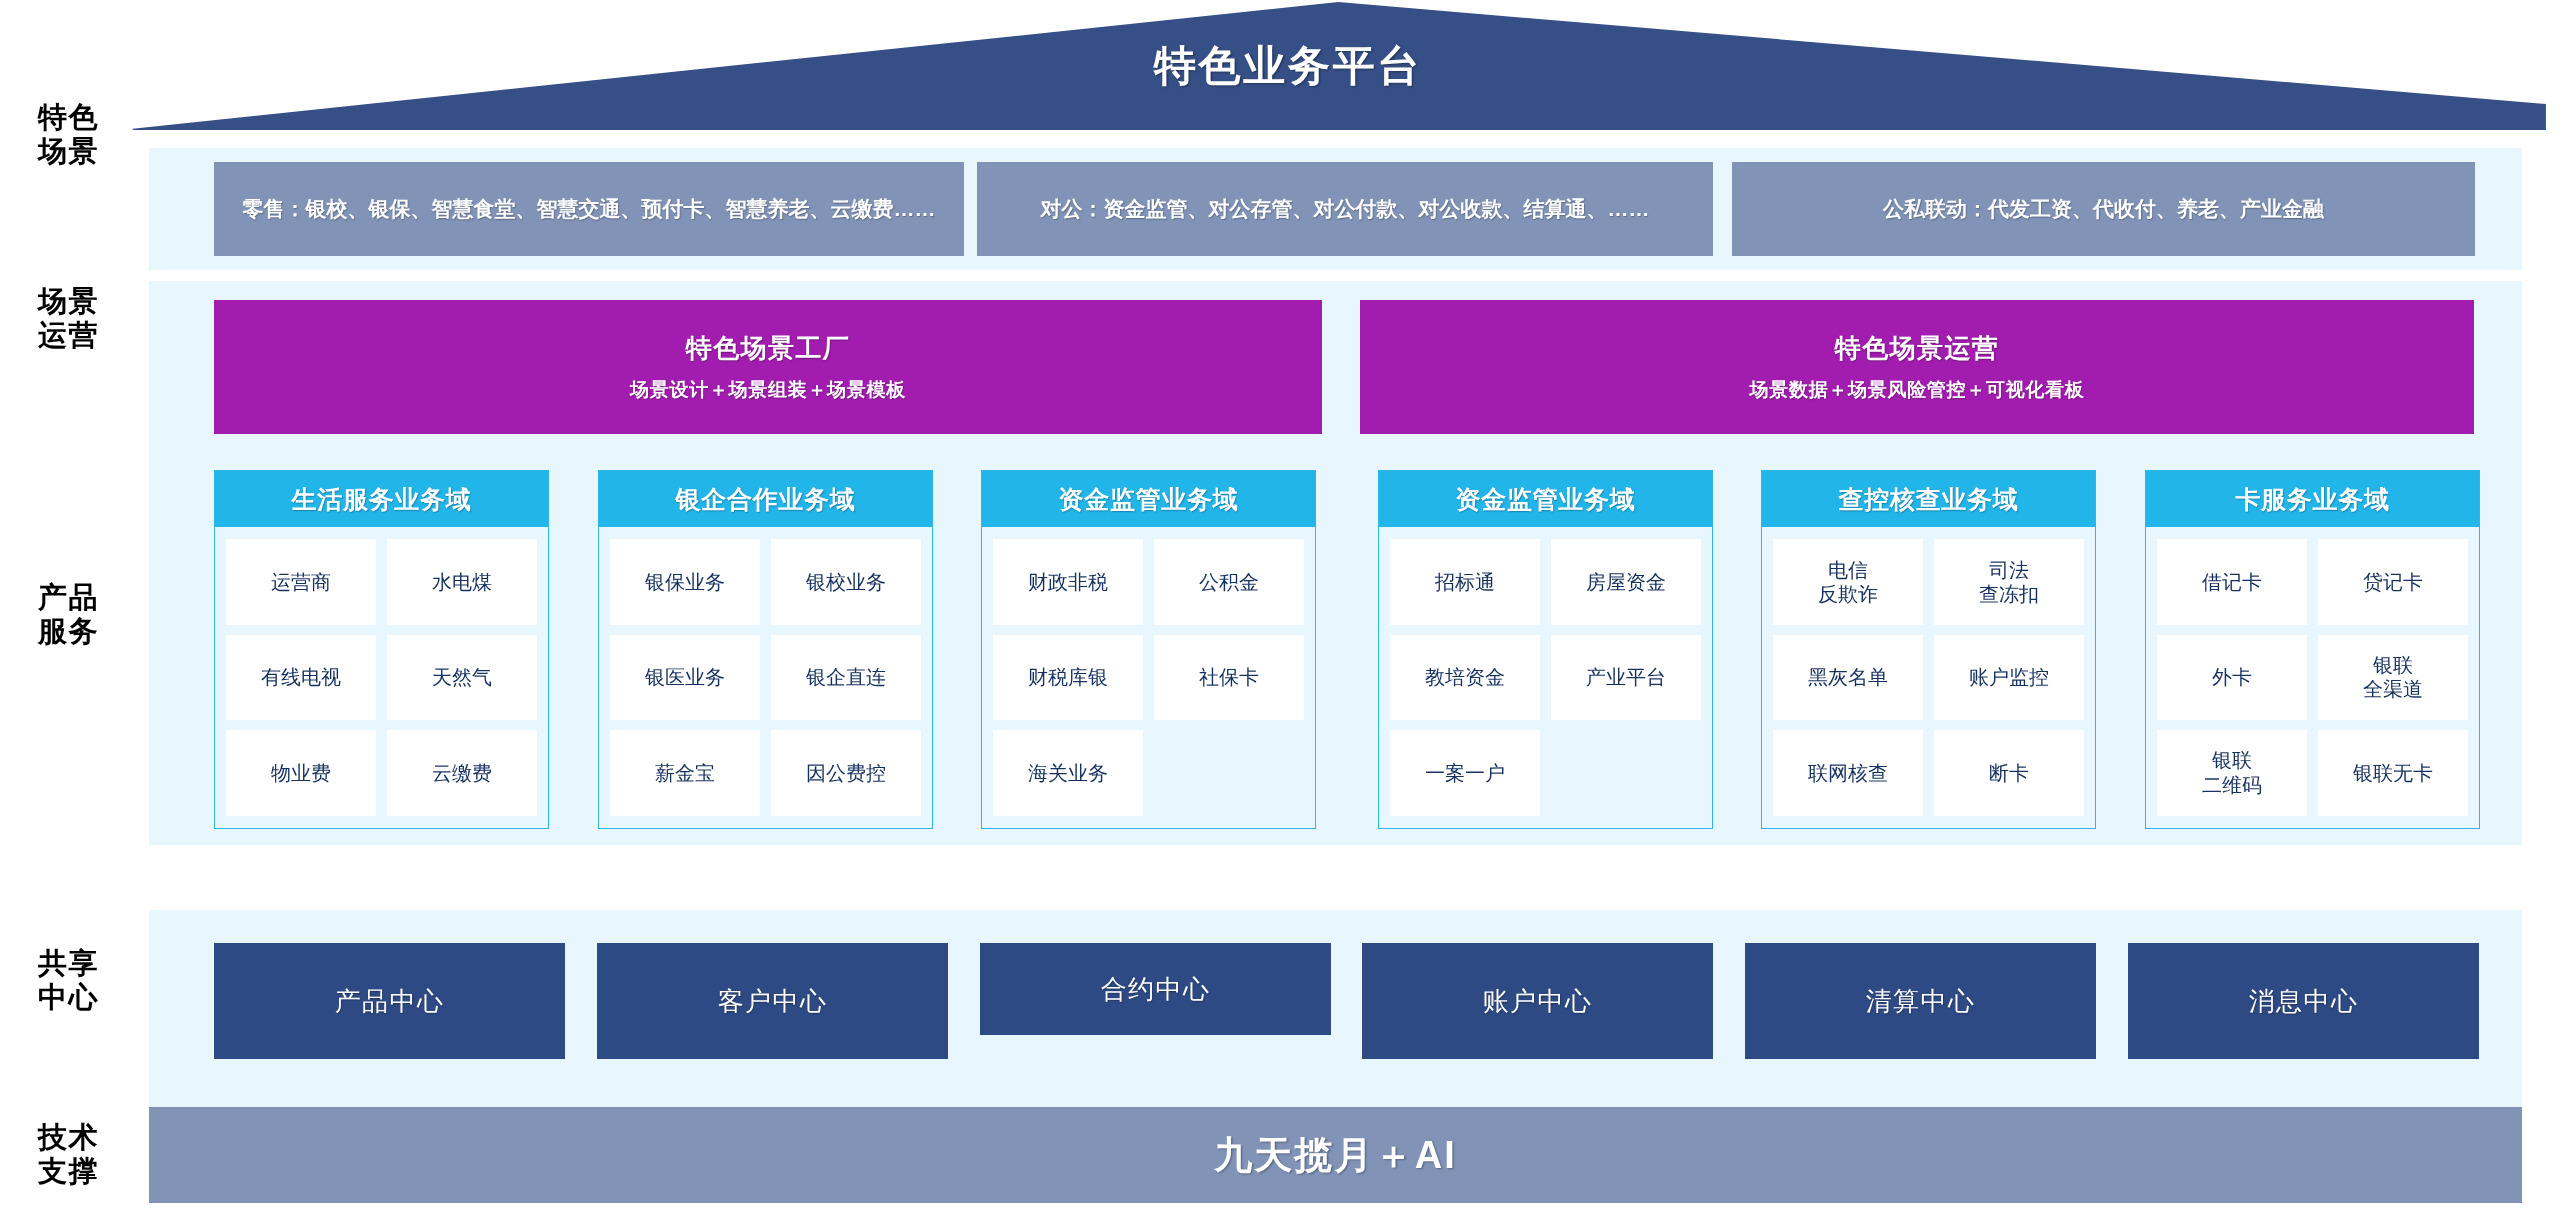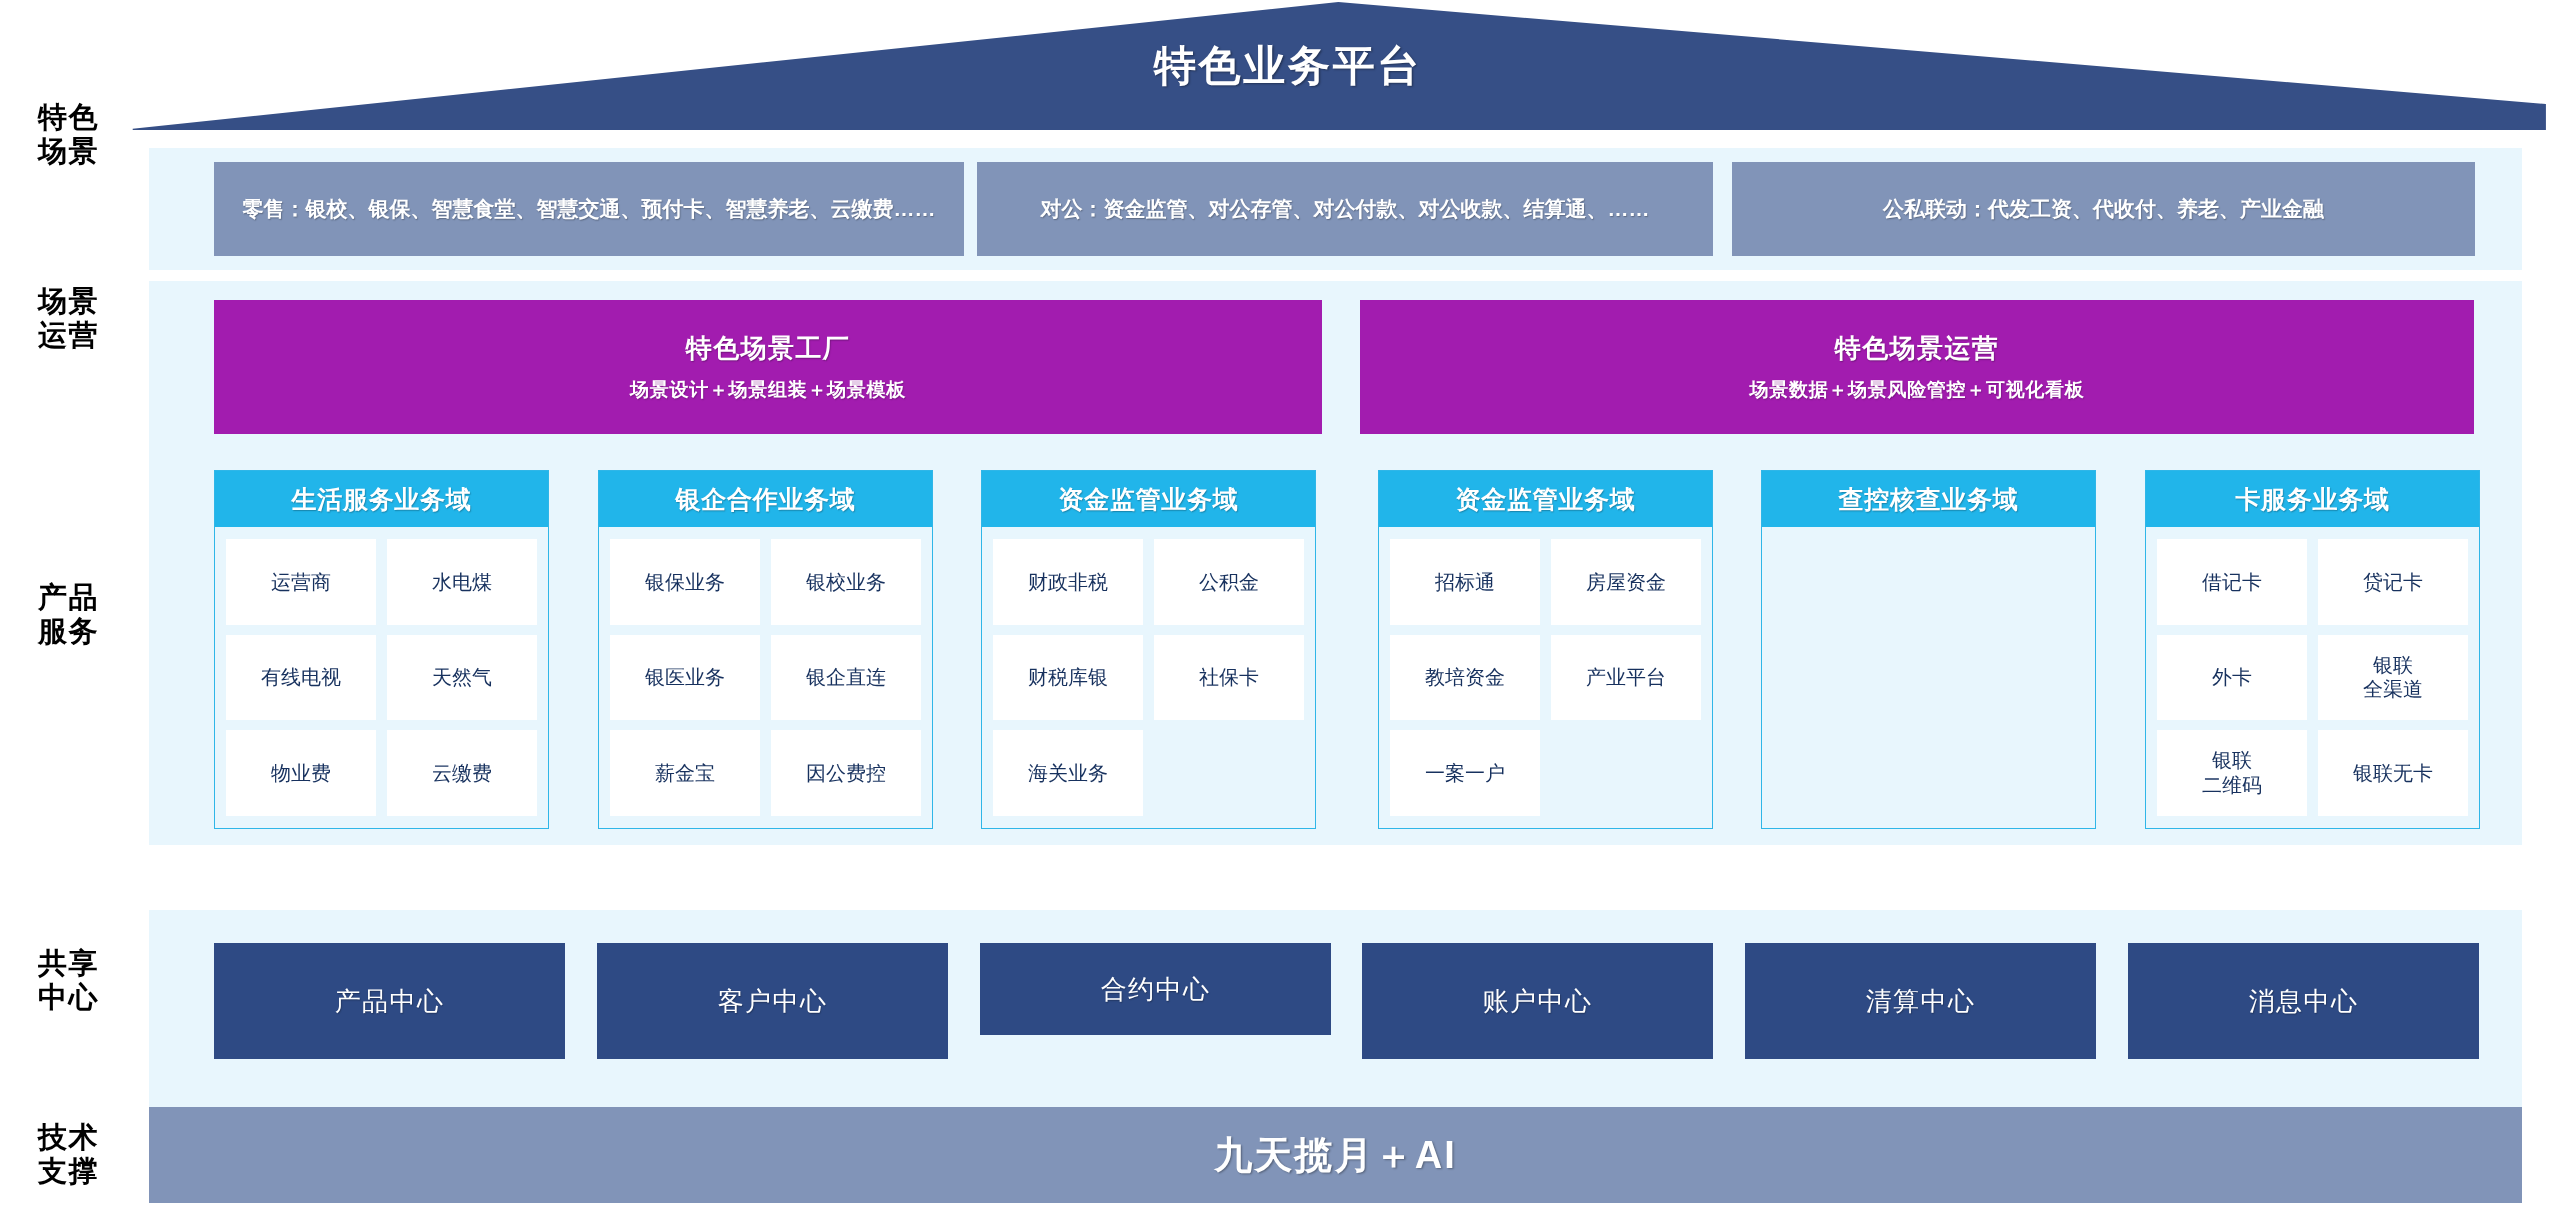--- a/index.html
+++ b/index.html
@@ -156,20 +156,30 @@
     <div class="cell">招标通</div>
     <div class="cell">房屋资金</div>
     <div class="cell">教培资金</div>
     <div class="cell">产业平台</div>
     <div class="cell">一案一户</div>
   </div>
 </div>
 
 <div class="domain" style="left:1761px;">
   <div class="domain-head">查控核查业务域</div>
+  <div class="domain-grid">
+    <div class="cell">电信
+反欺诈</div>
+    <div class="cell">司法
+查冻扣</div>
+    <div class="cell">黑灰名单</div>
+    <div class="cell">账户监控</div>
+    <div class="cell">联网核查</div>
+    <div class="cell">断卡</div>
+  </div>
 </div>
 
 <div class="domain" style="left:2145px;">
   <div class="domain-head">卡服务业务域</div>
   <div class="domain-grid">
     <div class="cell">借记卡</div>
     <div class="cell">贷记卡</div>
     <div class="cell">外卡</div>
     <div class="cell">银联
 全渠道</div>

